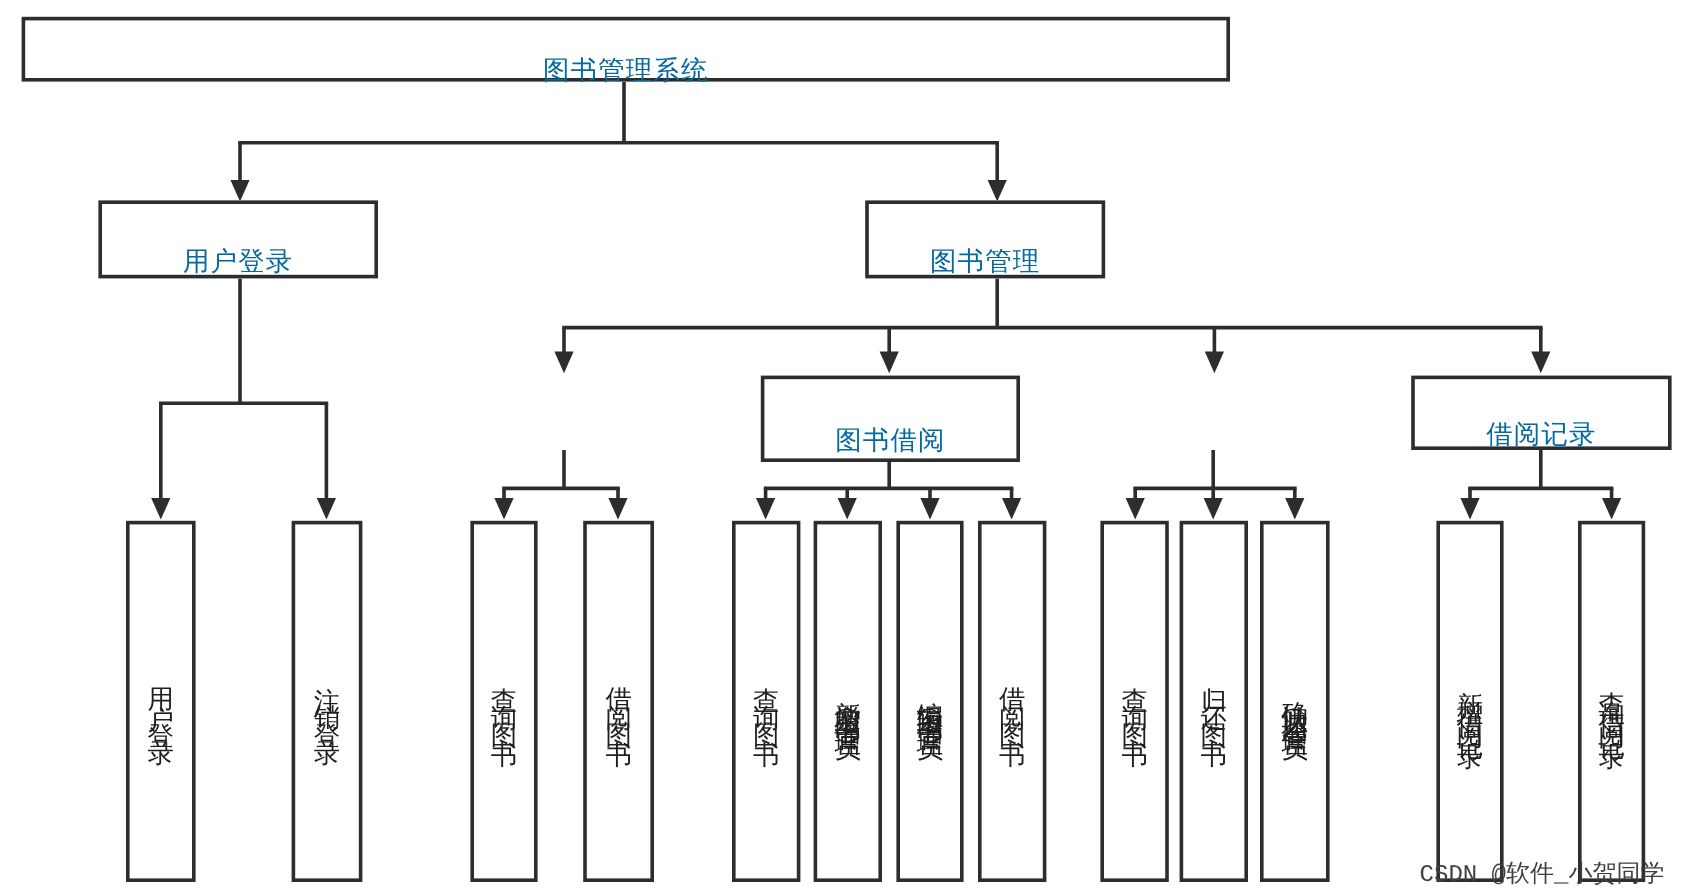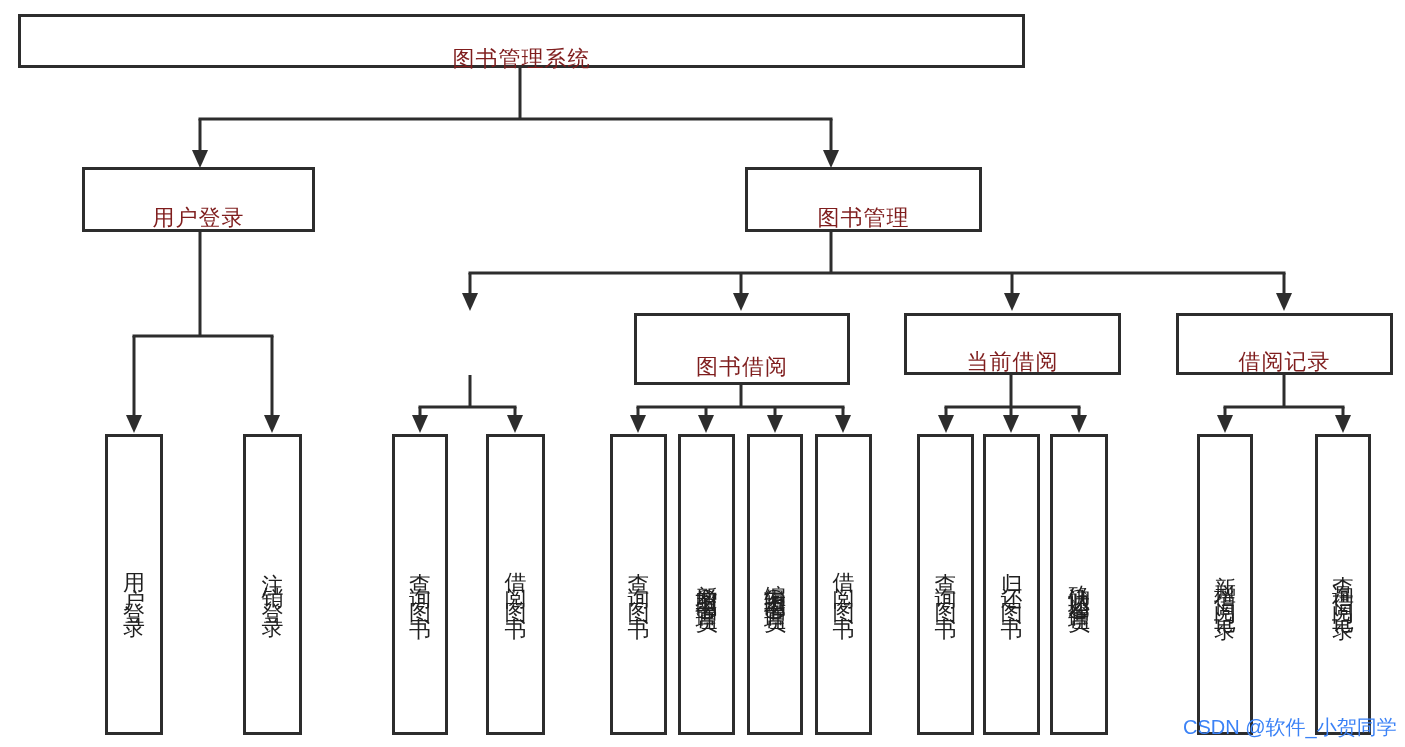--- a/index.html
+++ b/index.html
@@ -26,44 +26,45 @@
     box-sizing: border-box;
     border: 3px solid #2d2d2d;
     background: #ffffff;
     display: flex;
     align-items: center;
     justify-content: center;
     z-index: 2;
   }
   .hlabel {
     font-size: 22px;
-    color: #7f1d1d;
+    color: #0369a1;
     letter-spacing: 1px;
     white-space: nowrap;
     margin-top: 36px;
   }
   .vlabel {
     writing-mode: vertical-rl;
     text-orientation: mixed;
     font-size: 22px;
     color: #1f1f1f;
     line-height: 1;
     white-space: nowrap;
   }
   .ls4 { letter-spacing: 15px; }
   .ls6 { letter-spacing: 9px; }
   .ls9 { letter-spacing: 4px; }
   #watermark {
     position: absolute;
     left: 1183px;
     top: 714px;
     font-size: 20px;
-    color: #3b82f6;
+    color: #404040;
     white-space: nowrap;
     z-index: 3;
+    font-family: Liberation Mono, monospace;
   }
 </style>
 </head>
 <body>
 
 <div id="canvas">
 
   <svg id="connectors" width="1405" height="747" viewBox="0 0 1405 747">
     <g stroke="#2d2d2d" stroke-width="3" fill="none">
 
@@ -142,30 +143,27 @@
     </g>
   </svg>
 
   <div class="node" style="left:18px;top:14px;width:1007px;height:54px">
     <span class="hlabel">图书管理系统</span>
   </div>
 
   <div class="node" style="left:82px;top:167px;width:233px;height:65px">
     <span class="hlabel">用户登录</span>
   </div>
-  <div class="node" style="left:745px;top:167px;width:237px;height:65px">
+  <div class="node" style="left:721px;top:167px;width:200px;height:65px">
     <span class="hlabel">图书管理</span>
   </div>
 
   <div class="node" style="left:634px;top:313px;width:216px;height:72px">
     <span class="hlabel">图书借阅</span>
   </div>
-  <div class="node" style="left:904px;top:313px;width:217px;height:62px">
-    <span class="hlabel">当前借阅</span>
-  </div>
   <div class="node" style="left:1176px;top:313px;width:217px;height:62px">
     <span class="hlabel">借阅记录</span>
   </div>
 
   <div class="node" style="left:105px;top:434px;width:58px;height:301px">
     <span class="vlabel ls4">用户登录</span>
   </div>
   <div class="node" style="left:243px;top:434px;width:59px;height:301px">
     <span class="vlabel ls4">注销登录</span>
   </div>

